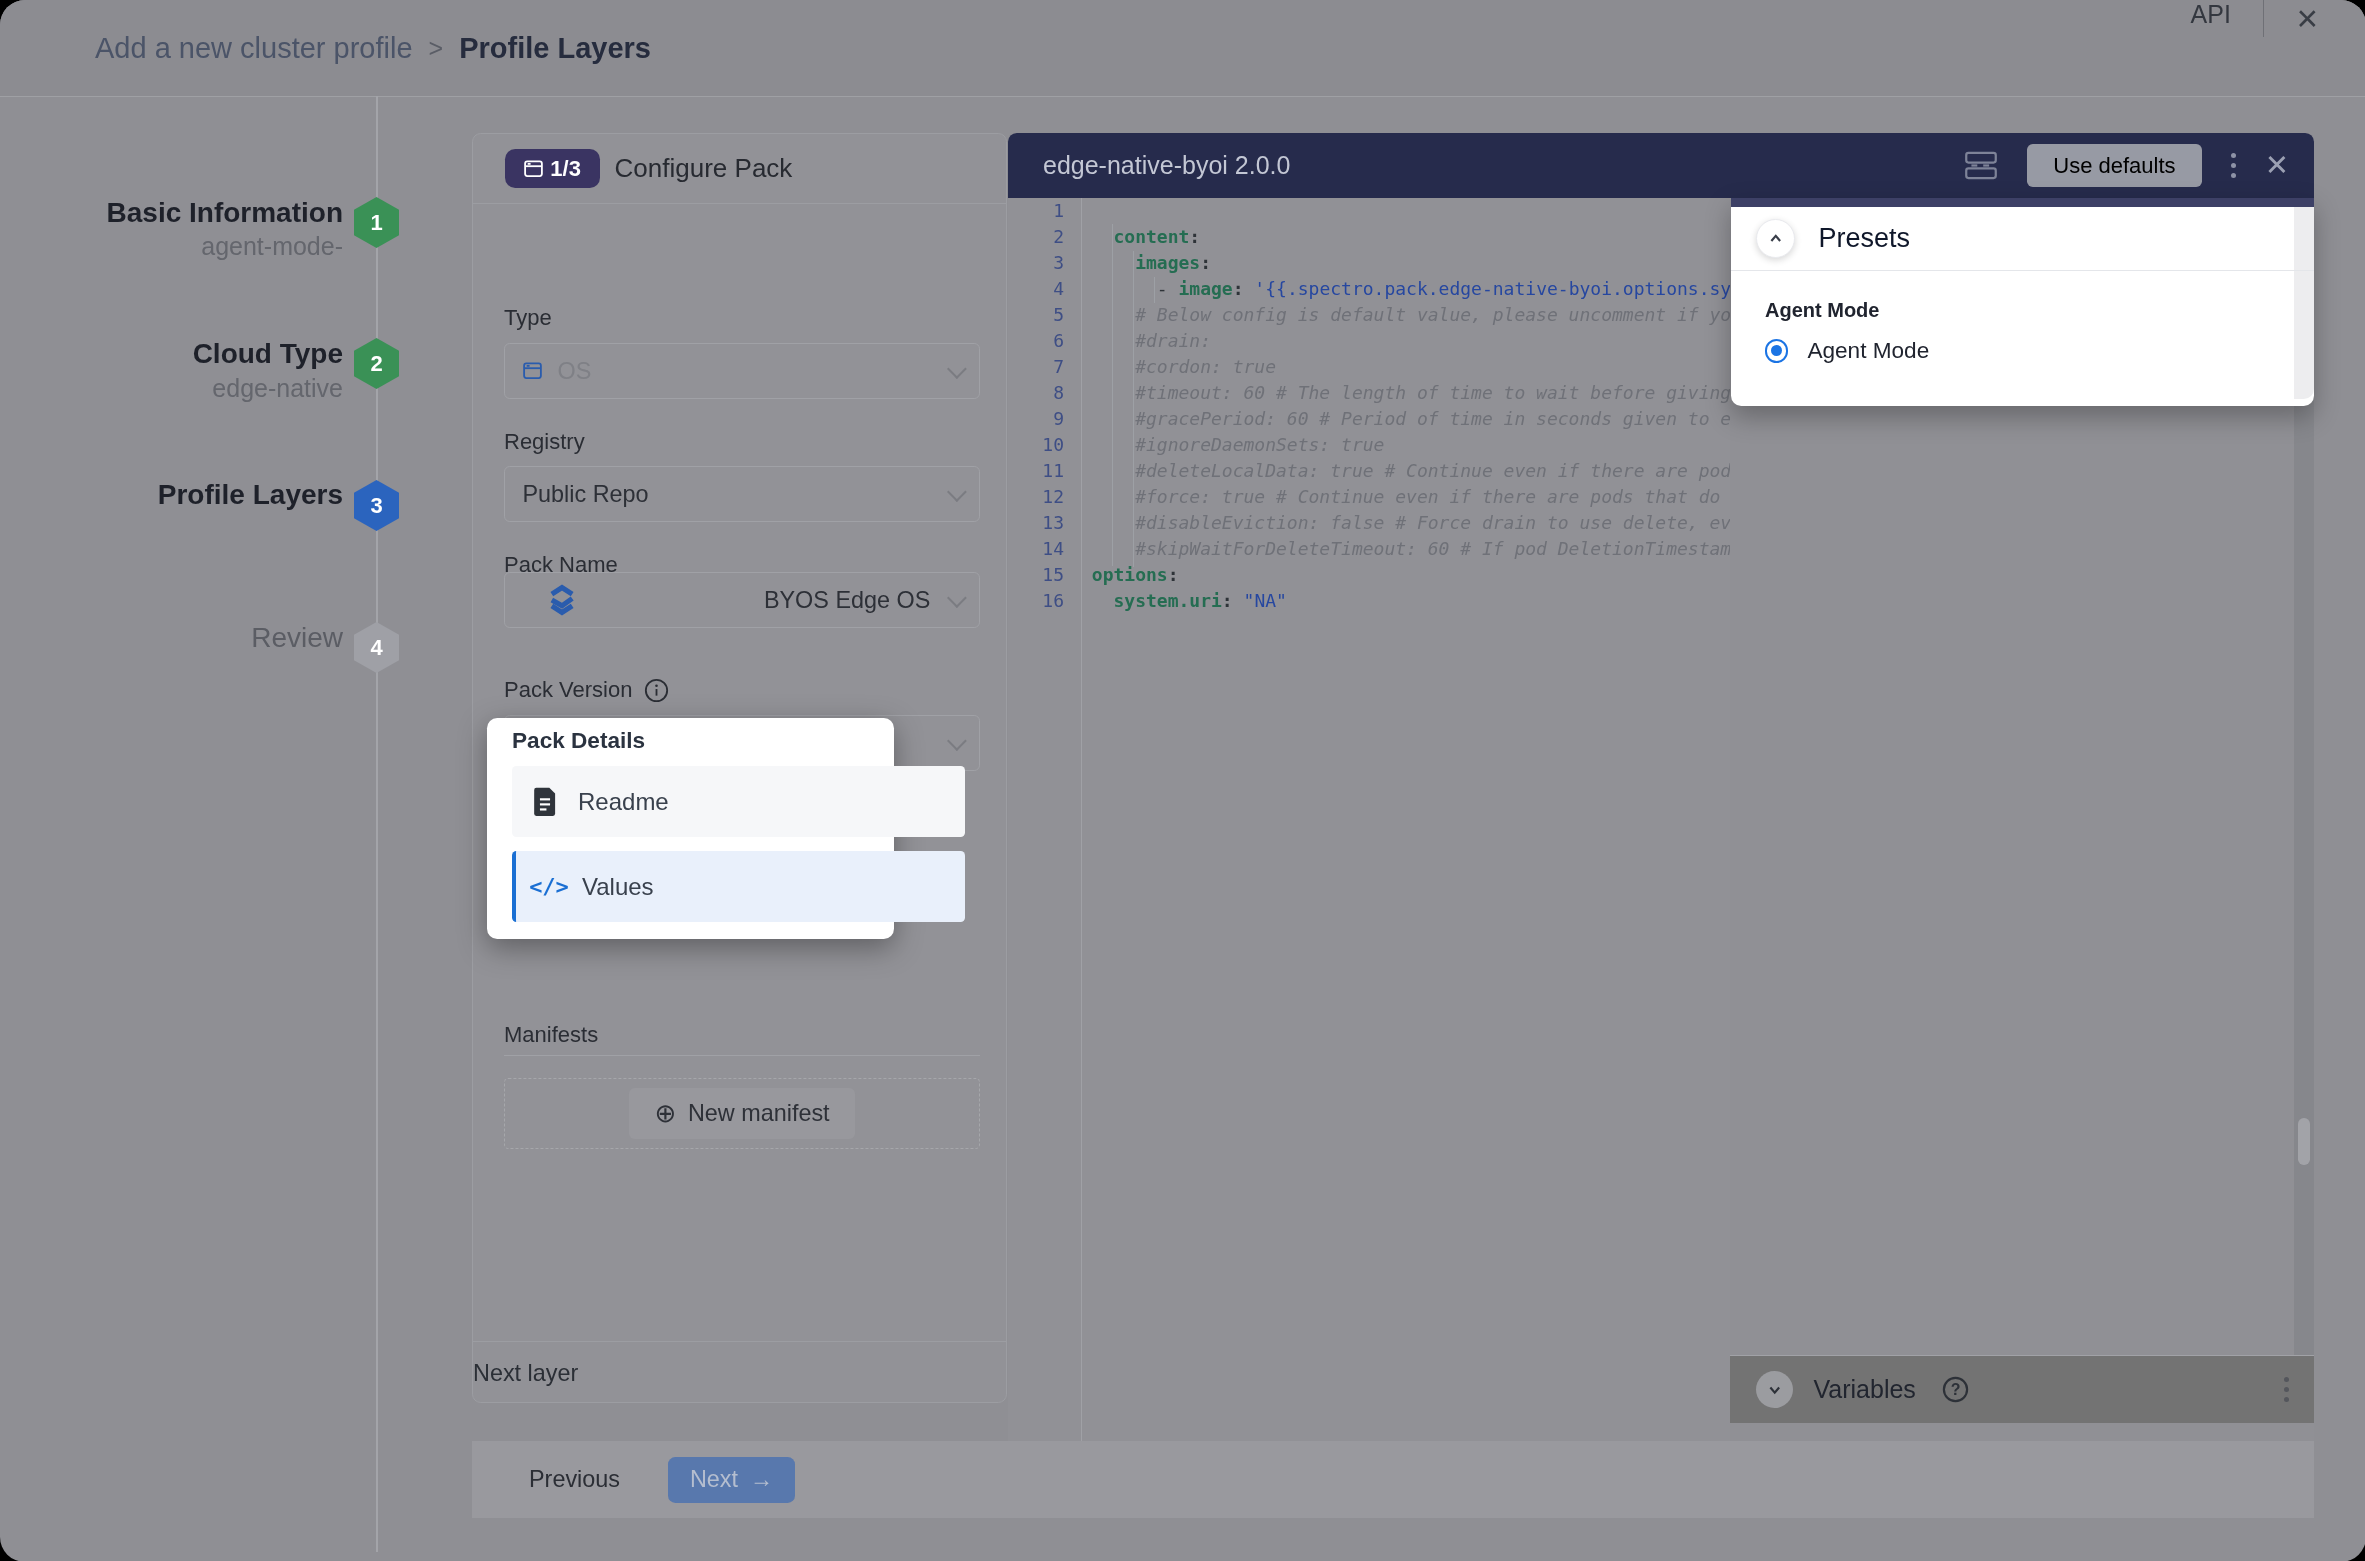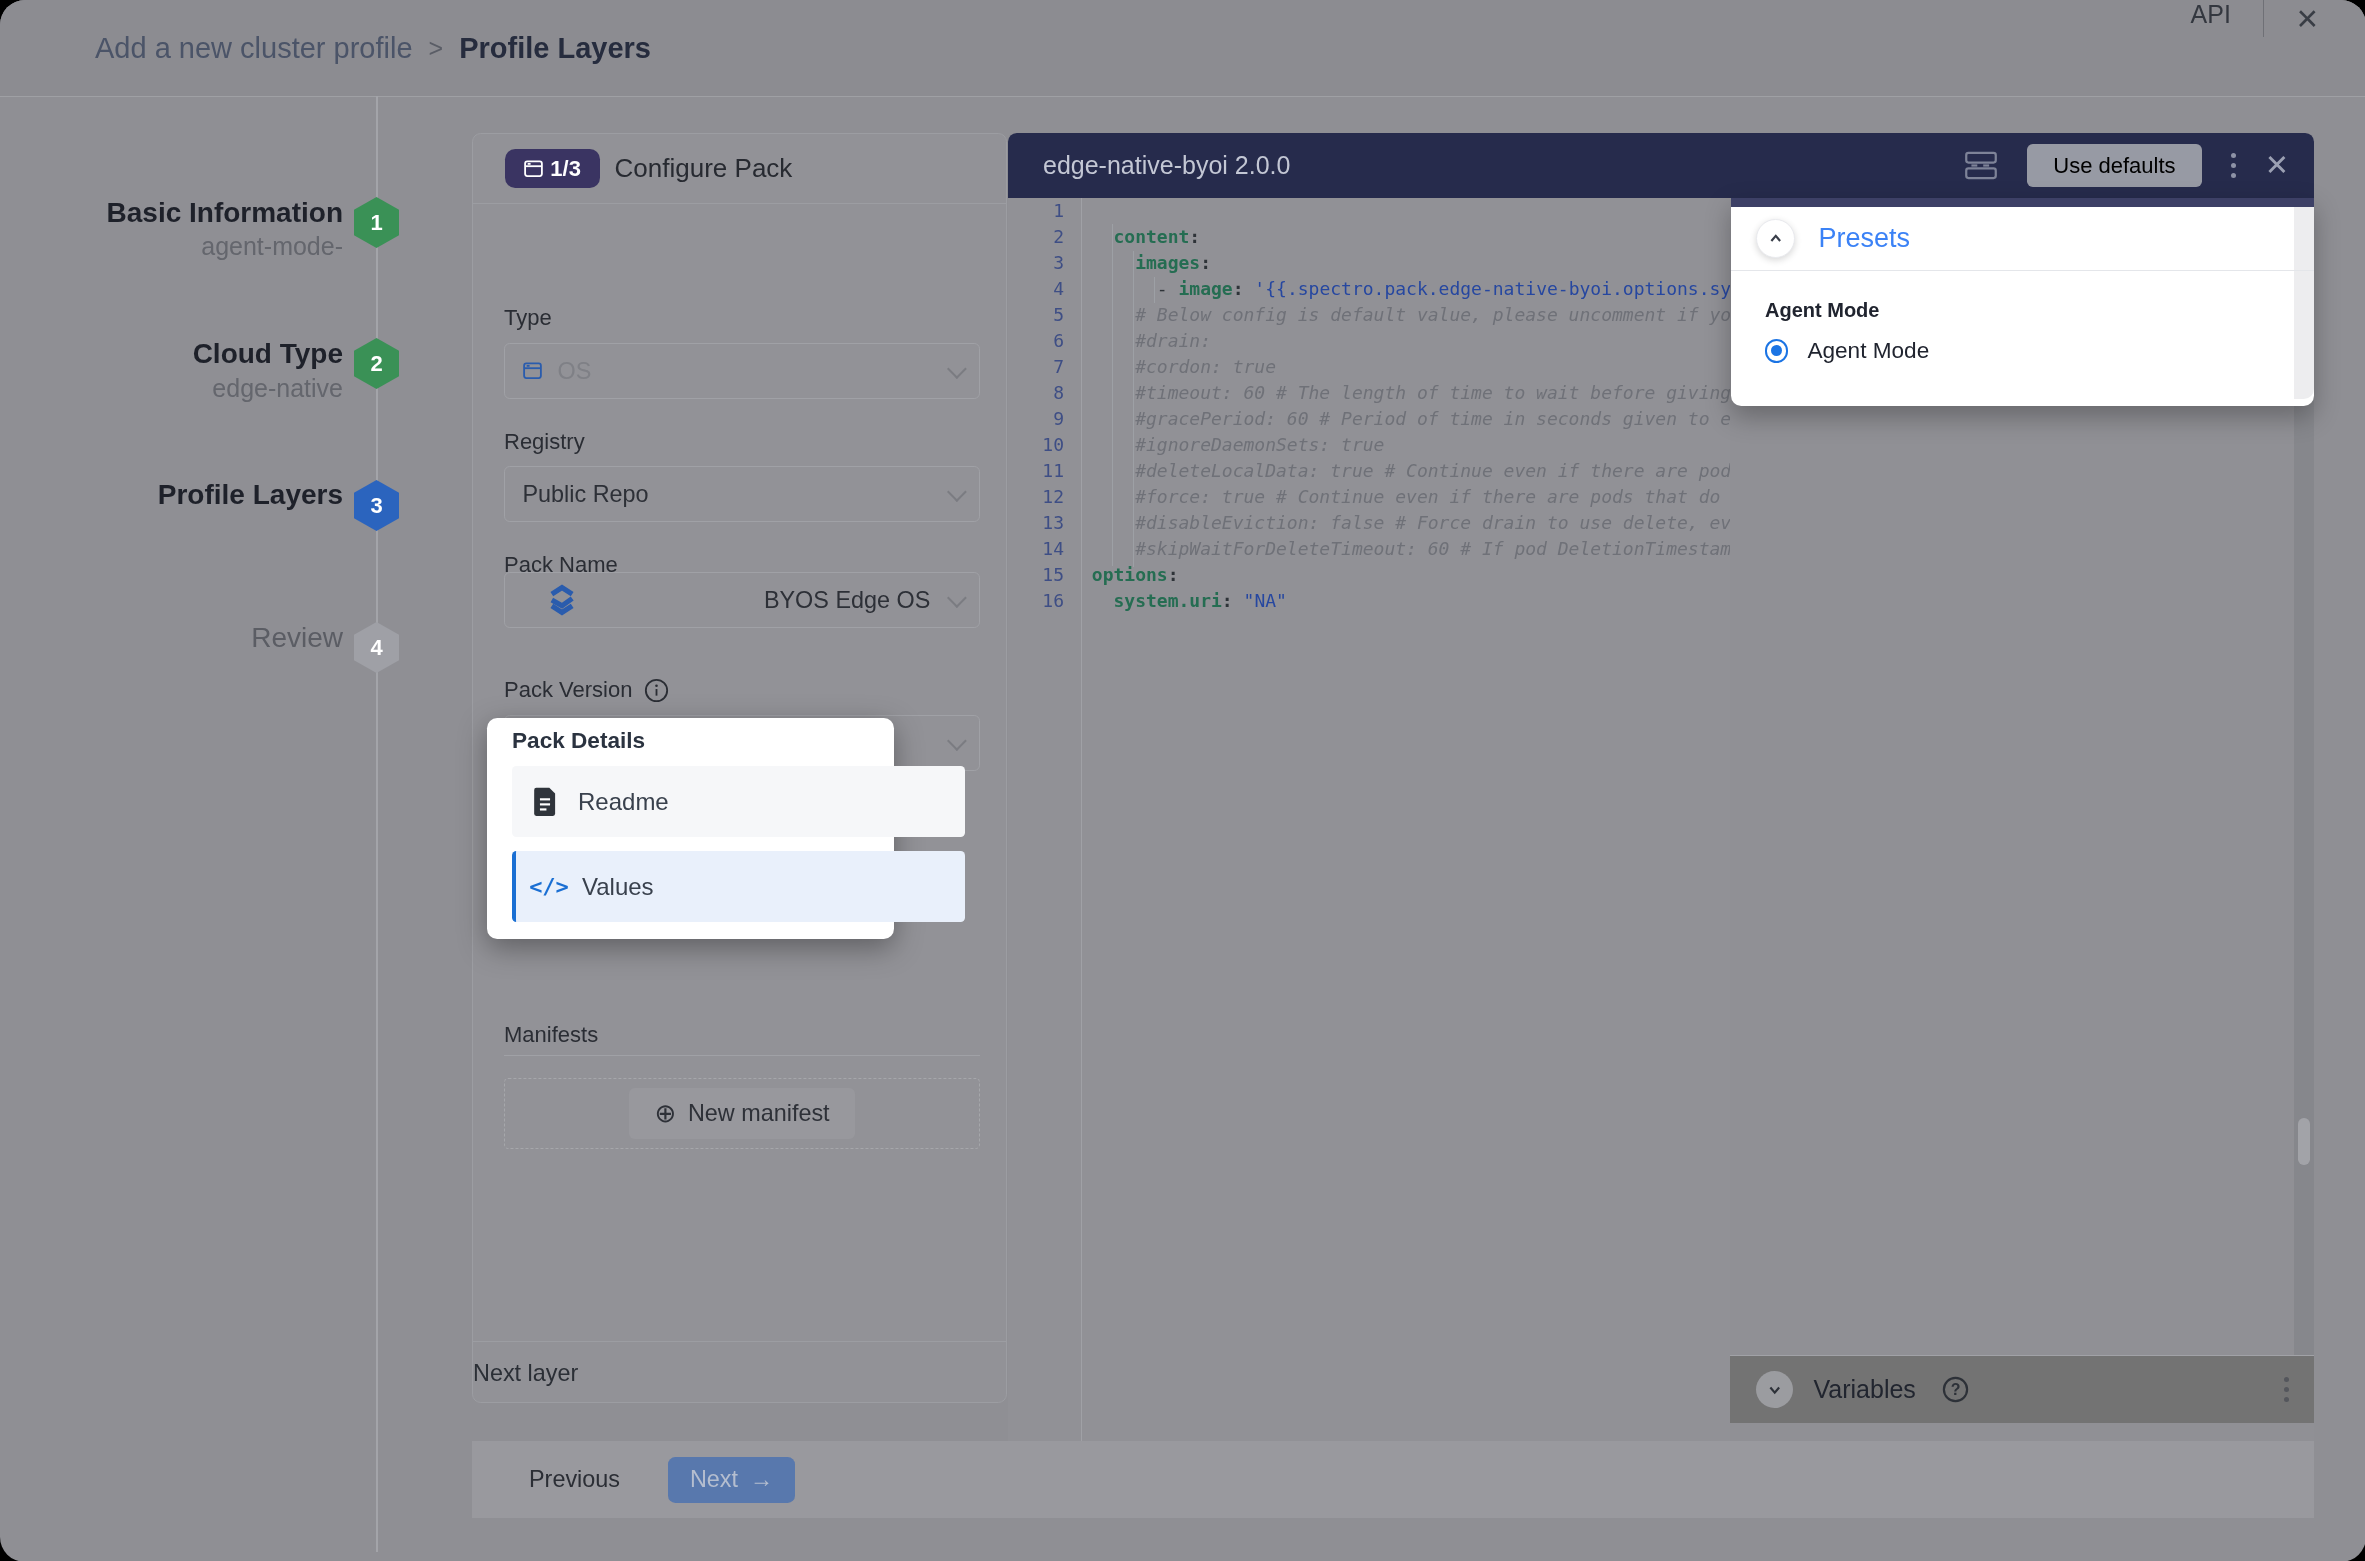--- a/index.html
+++ b/index.html
@@ -92,21 +92,21 @@
   .vars-kebab i{background:#54565c;}
 
   
   .presets{position:absolute;left:1731px;top:198px;width:583px;height:208px;border-radius:0 0 10.2px 10.2px;
            background:#fff;box-shadow:0 10.2px 26px rgba(0,0,0,.28);}
   .presets-topstrip{position:absolute;left:0;top:0;width:100%;height:8.8px;background:#3d4066;}
   .presets-scrolltrack{position:absolute;right:0;top:8.8px;width:20.5px;bottom:7.3px;background:#ededef;border-bottom-right-radius:10.2px;}
   .presets-header{position:absolute;left:0;top:8.8px;width:100%;height:64px;display:flex;align-items:center;
                   border-bottom:1.5px solid #e4e6ea;box-sizing:border-box;}
   .presets-collapse{margin-left:25px;background:#fff;border:0.7px solid #e9eaee;box-shadow:0 2.2px 7.3px rgba(0,0,0,.16);}
-  .presets-title{margin-left:23.4px;font-size:27px;font-weight:500;color:#3b82f6;}
+  .presets-title{margin-left:23.4px;font-size:27px;font-weight:500;color:#0f172a;}
   .preset-group-label{position:absolute;left:34px;top:101px;font-size:20px;font-weight:700;color:#20242f;}
   .radio-row{position:absolute;left:34px;top:140px;display:flex;align-items:center;gap:19px;}
   .radio{width:23.4px;height:23.4px;border-radius:50%;border:2.2px solid var(--accent-blue);box-sizing:border-box;
          display:flex;align-items:center;justify-content:center;}
   .radio .dot{width:11px;height:11px;border-radius:50%;background:var(--accent-blue);}
   .radio-label{font-size:22.6px;color:#20242f;}
 
   
   .pack-details{position:absolute;left:487px;top:718px;width:407px;height:221px;background:#fff;border-radius:10.2px;
                 box-shadow:0 8.8px 29px rgba(0,0,0,.35);}

